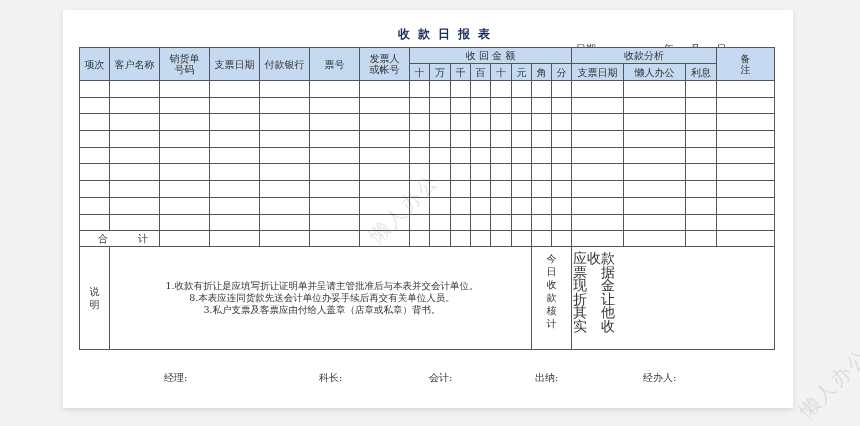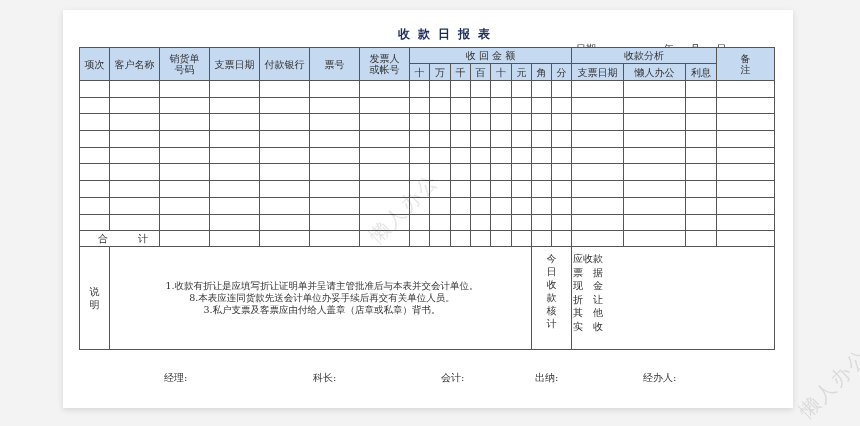--- a/index.html
+++ b/index.html
@@ -16,21 +16,21 @@
   table.rep td{border:1px solid #555;padding:0;text-align:center;vertical-align:middle;line-height:11px;overflow:hidden;}
   table.rep tr.h td{background:#c5d9f1;color:#333;}
   tr.h1 td{height:15px;}
   tr.h2 td{height:16px;}
   tr.dr td{height:15.7px;}
   tr.sum td{height:15px;}
   tr.note td{height:97px;}
   .noteleft{text-align:center;padding-left:3px !important;font-size:9.5px;line-height:12px !important;}
   .vert{line-height:13px !important;font-size:10px;}
   .vchars{display:inline-block;width:12px;text-align:center;line-height:13px;}
-  .recon{text-align:left !important;vertical-align:top !important;padding:5px 0 0 1px !important;font-size:10px;line-height:13.5px !important;}
+  .recon{text-align:left !important;vertical-align:top !important;padding:5px 0 0 1px !important;font-size:14px;line-height:13.5px !important;}
   .recon div{white-space:pre;}
   .sign{position:absolute;top:361px;font-size:10px;color:#333;}
   .wm{position:absolute;font-size:20px;color:rgba(0,0,0,0.10);transform:rotate(-45deg);letter-spacing:2px;pointer-events:none;white-space:nowrap;}
 </style>
 </head>
 <body>
 
 <div class="sheet">
   <div class="title">收款日报表</div>
   <div class="date">
@@ -331,20 +331,20 @@
         <div>现　金</div>
         <div>折　让</div>
         <div>其　他</div>
         <div>实　收</div>
       </td>
     </tr>
   </tbody>
     </table>
 
   <div class="sign" style="left:101px">经理:</div>
-  <div class="sign" style="left:250px">科长:</div>
-  <div class="sign" style="left:378px">会计:</div>
+  <div class="sign" style="left:256px">科长:</div>
+  <div class="sign" style="left:366px">会计:</div>
   <div class="sign" style="left:472px">出纳:</div>
   <div class="sign" style="left:580px">经办人:</div>
 </div>
 
 <div class="wm" style="left:360px;top:195px;">懒人办公</div>
 <div class="wm" style="left:790px;top:370px;">懒人办公</div>
 
 </body></html>

